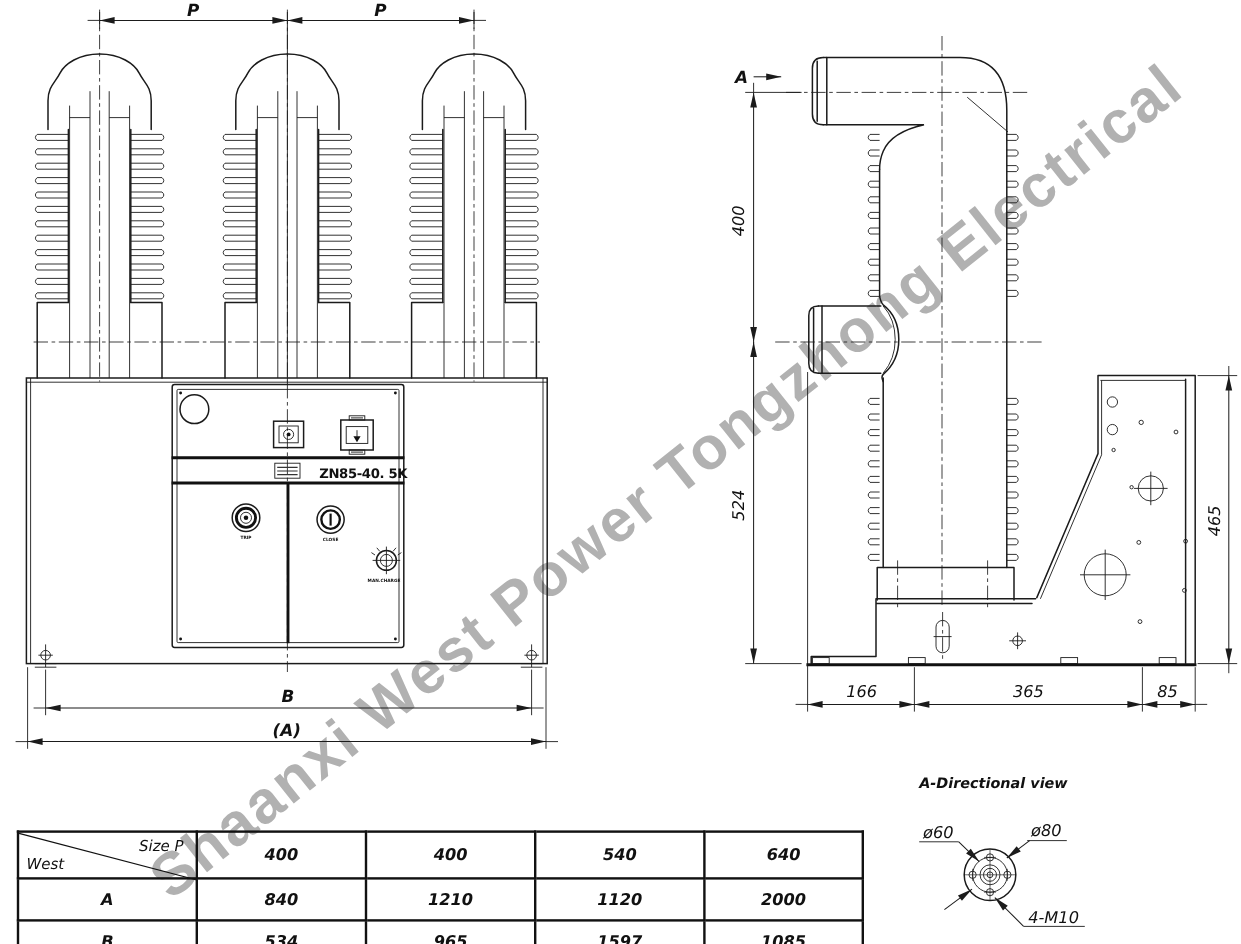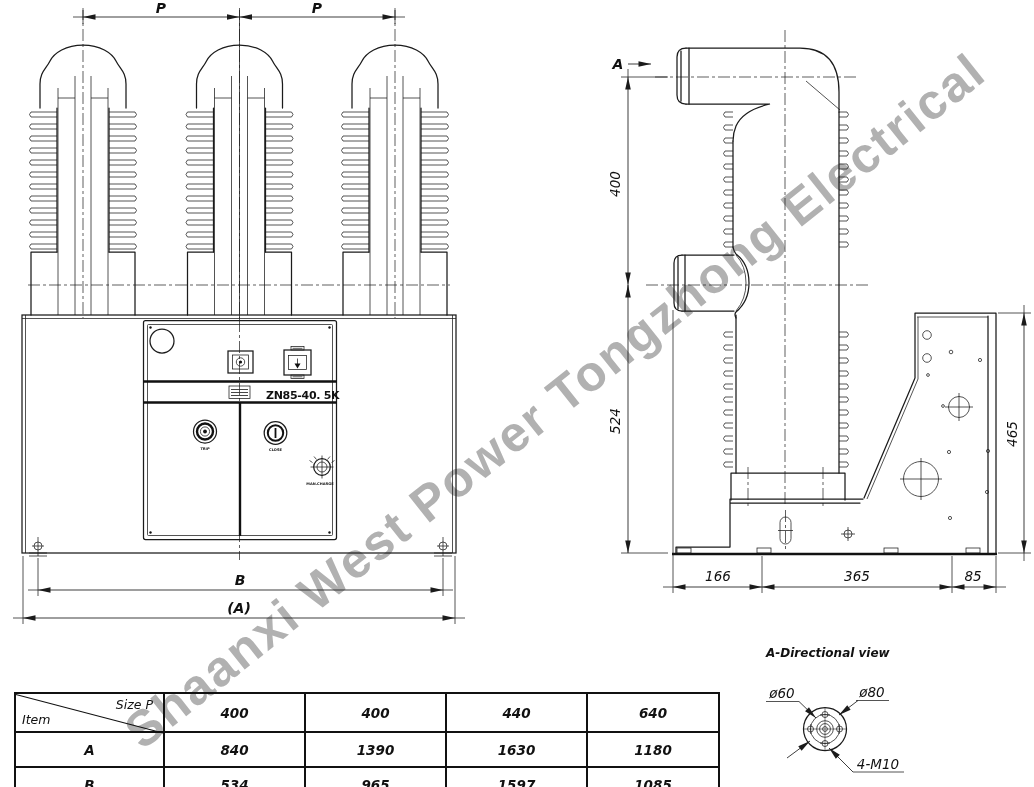--- a/index.html
+++ b/index.html
@@ -321,33 +321,33 @@
         <col style="width:141px">
         <col style="width:141px">
       <col style="width:141px">
         <col style="width:132px">
     </colgroup>
     <tbody>
         <tr style="height:39px">
       <td class="hd">
         <div class="diag"></div>
         <span class="sz">Size P</span>
-        <span class="it">Item</span>
+        <span class="it">West</span>
       </td>
       <td>400</td>
       <td>400</td>
-      <td>440</td>
+      <td>540</td>
       <td>640</td>
     </tr>
     <tr style="height:35px">
       <td>A</td>
       <td>840</td>
-      <td>1390</td>
-      <td>1630</td>
-      <td>1180</td>
+      <td>1210</td>
+      <td>1120</td>
+      <td>2000</td>
     </tr>
     <tr style="height:35px">
       <td>B</td>
       <td>534</td>
       <td>965</td>
       <td>1597</td>
       <td>1085</td>
     </tr>
   </tbody>
     </table>

